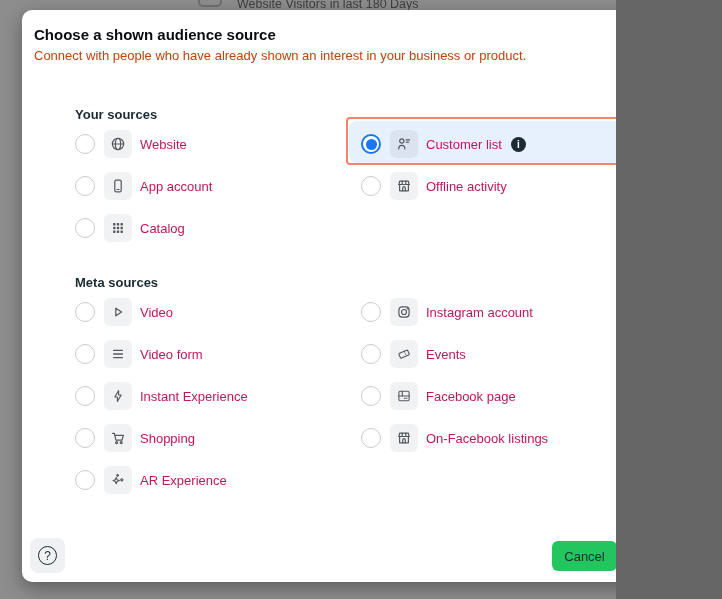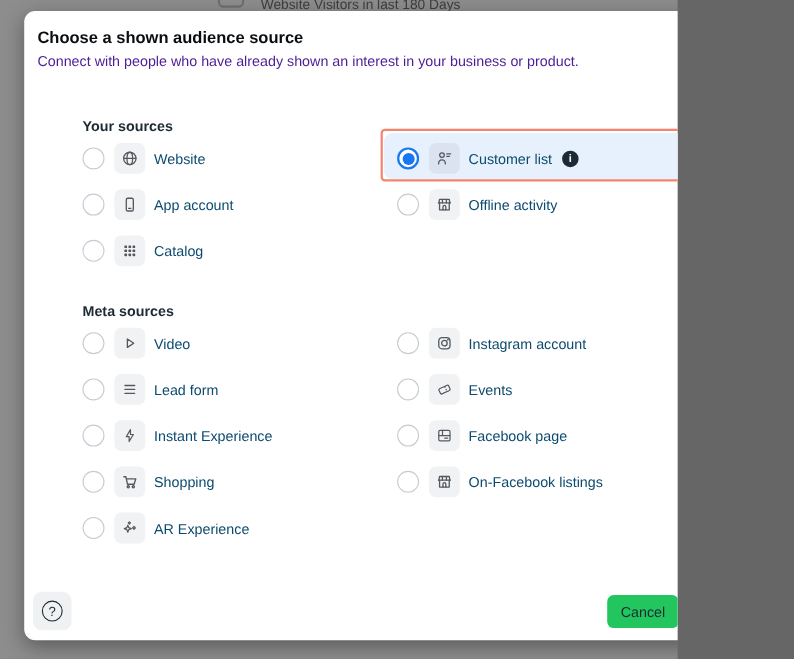--- a/index.html
+++ b/index.html
@@ -12,35 +12,35 @@
            border:2px solid #6f6f6f;border-radius:5px;box-sizing:border-box;}
   .bd-strip{position:absolute;left:700px;top:23px;width:22px;height:560px;
             background:#a6a6a6;border-top:1px solid #ffffff;}
   .bd-strip .bd-div{position:absolute;left:0;width:22px;height:1px;background:#8a8a8a;}
   .bd-strip .bd-txt{position:absolute;left:2px;font-size:12px;color:#4b4b4b;letter-spacing:1px;white-space:nowrap;}
 
   
   .modal{position:absolute;left:22px;top:10px;width:678px;height:572px;background:#fff;
          border-radius:10px;box-shadow:0 6px 18px rgba(0,0,0,.35);}
   .m-title{position:absolute;left:12px;top:16px;font-size:15px;font-weight:bold;color:#0a0d10;}
-  .m-subtitle{position:absolute;left:12px;top:38px;font-size:13px;color:#4c1d95;}
+  .m-subtitle{position:absolute;left:12px;top:38px;font-size:13px;color:#c2410c;}
   .m-close{position:absolute;left:647px;top:10px;width:28px;height:28px;display:flex;
            align-items:center;justify-content:center;cursor:pointer;font-size:17px;color:#1c2b33;}
 
   .sec-head{position:absolute;font-size:13px;font-weight:bold;color:#1c2b33;}
 
   .row{position:absolute;height:28px;display:flex;align-items:center;cursor:pointer;}
   .radio{width:20px;height:20px;border:1.5px solid #c7ccd2;border-radius:50%;
          background:#fff;box-sizing:border-box;flex:none;}
   .radio.checked{border:2px solid #1877F2;position:relative;background:#fff;}
   .radio.checked::after{content:"";position:absolute;inset:2.5px;border-radius:50%;background:#1877F2;}
   .tile{width:28px;height:28px;border-radius:6px;background:#f1f2f4;margin-left:9px;
         display:flex;align-items:center;justify-content:center;flex:none;}
   .on-blue .tile{background:#dce3f0;}
-  .lbl{margin-left:8px;font-size:13px;color:#0c4a6e;white-space:nowrap;}
+  .lbl{margin-left:8px;font-size:13px;color:#be185d;white-space:nowrap;}
   .info{margin-left:9px;width:15px;height:15px;border-radius:50%;background:#1c2b33;color:#fff;
         font-size:10px;font-weight:bold;display:flex;align-items:center;justify-content:center;flex:none;}
 
   .hl-bg{position:absolute;left:327px;top:111px;width:280px;height:42px;
          background:#e7f0fd;border-radius:8px;}
   .hl-border{position:absolute;left:324px;top:107px;width:284px;height:44px;
              border:2px solid #f5836d;border-radius:4px;}
 
   
   .help{position:absolute;left:8px;top:528px;width:35px;height:35px;border-radius:8px;
@@ -164,21 +164,21 @@
 
     <div class="row" style="left:53px;top:330px">
       <span class="radio"></span>
       <span class="tile">
         <svg width="16" height="16" viewBox="0 0 16 16" fill="none" stroke="#54595F" stroke-width="1.3" stroke-linecap="round">
           <line x1="3.6" y1="4.4" x2="12.4" y2="4.4"></line>
             <line x1="3.6" y1="8" x2="12.4" y2="8"></line>
             <line x1="3.6" y1="11.6" x2="12.4" y2="11.6"></line>
         </svg>
       </span>
-      <span class="lbl">Lead form</span>
+      <span class="lbl">Video form</span>
     </div>
 
     <div class="row" style="left:53px;top:372px">
       <span class="radio"></span>
       <span class="tile">
         <svg width="16" height="16" viewBox="0 0 16 16" fill="none" stroke="#54595F" stroke-width="1.1" stroke-linejoin="round">
           <path d="M8.6 2.6 L4.8 9 H7.4 L7.4 13.4 L11.2 7 H8.6 Z"></path>
         </svg>
       </span>
       <span class="lbl">Instant Experience</span>

